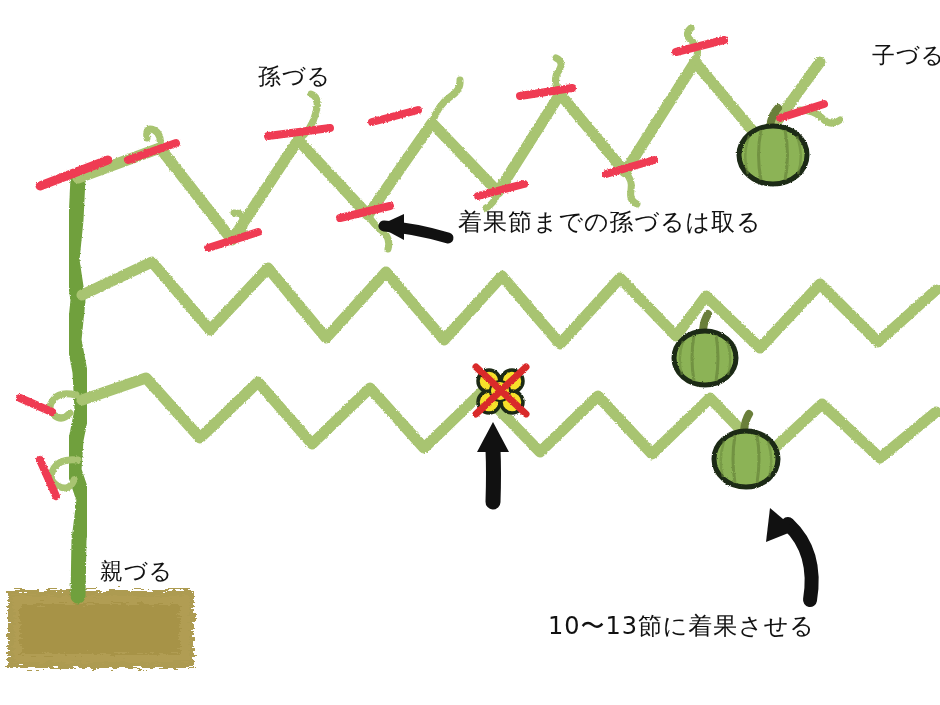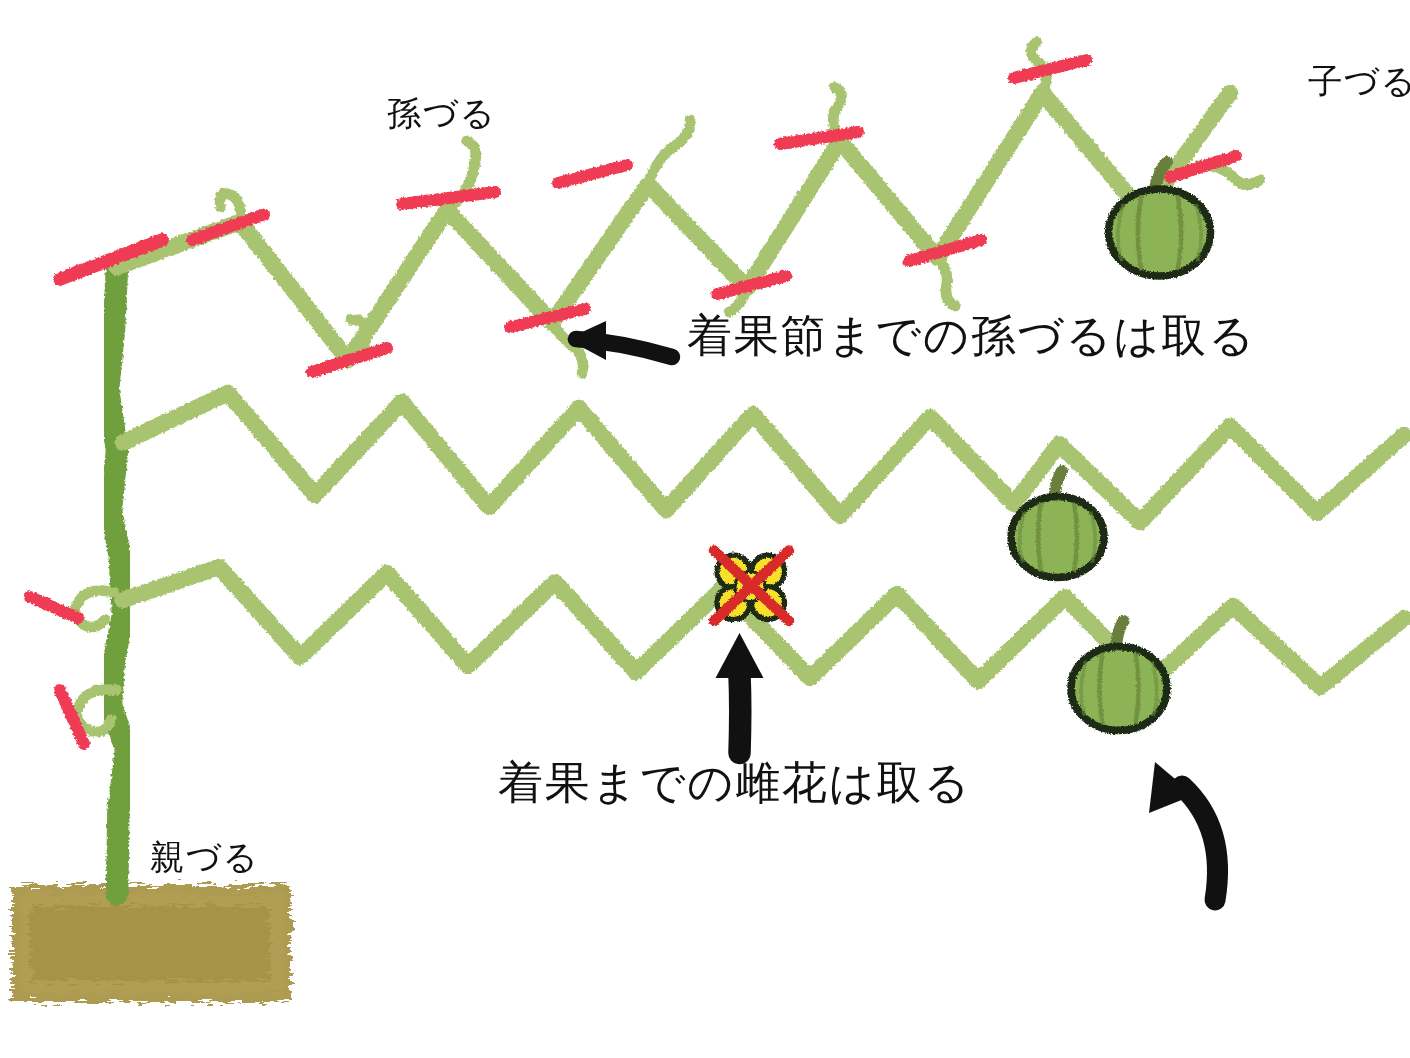--- a/index.html
+++ b/index.html
@@ -30,21 +30,21 @@
     color: #111111;
     font-family: "DejaVu Sans", "Liberation Sans", sans-serif;
     white-space: nowrap;
     letter-spacing: 0.04em;
     line-height: 1;
   }
   .label-small {
     font-size: 23px;
   }
   .label-large {
-    font-size: 30px;
+    font-size: 24px;
   }
   #label-magozuru { left: 258px; top: 65px; }
   #label-kozuru   { left: 872px; top: 44px; }
   #label-oyazuru  { left: 100px; top: 562px; font-family: Liberation Mono, monospace; }
   #label-note-mago  { left: 458px; top: 210px; }
   #label-note-mebana { left: 332px; top: 508px; }
   #label-note-setsu  { left: 548px; top: 614px; }
 </style>
 </head>
 <body>
@@ -179,16 +179,16 @@
   </svg>
 
   <div class="label label-small" id="label-magozuru">孫づる</div>
 
   <div class="label label-small" id="label-kozuru">子づる</div>
 
   <div class="label label-small" id="label-oyazuru">親づる</div>
 
   <div class="label label-large" id="label-note-mago">着果節までの孫づるは取る</div>
 
-  <div class="label label-large" id="label-note-mebana">着果までの雌花は取る</div>
 
+  <div class="label label-large" id="label-note-setsu">10〜13節に着果させる</div>
 
 </div>
 
 </body></html>

